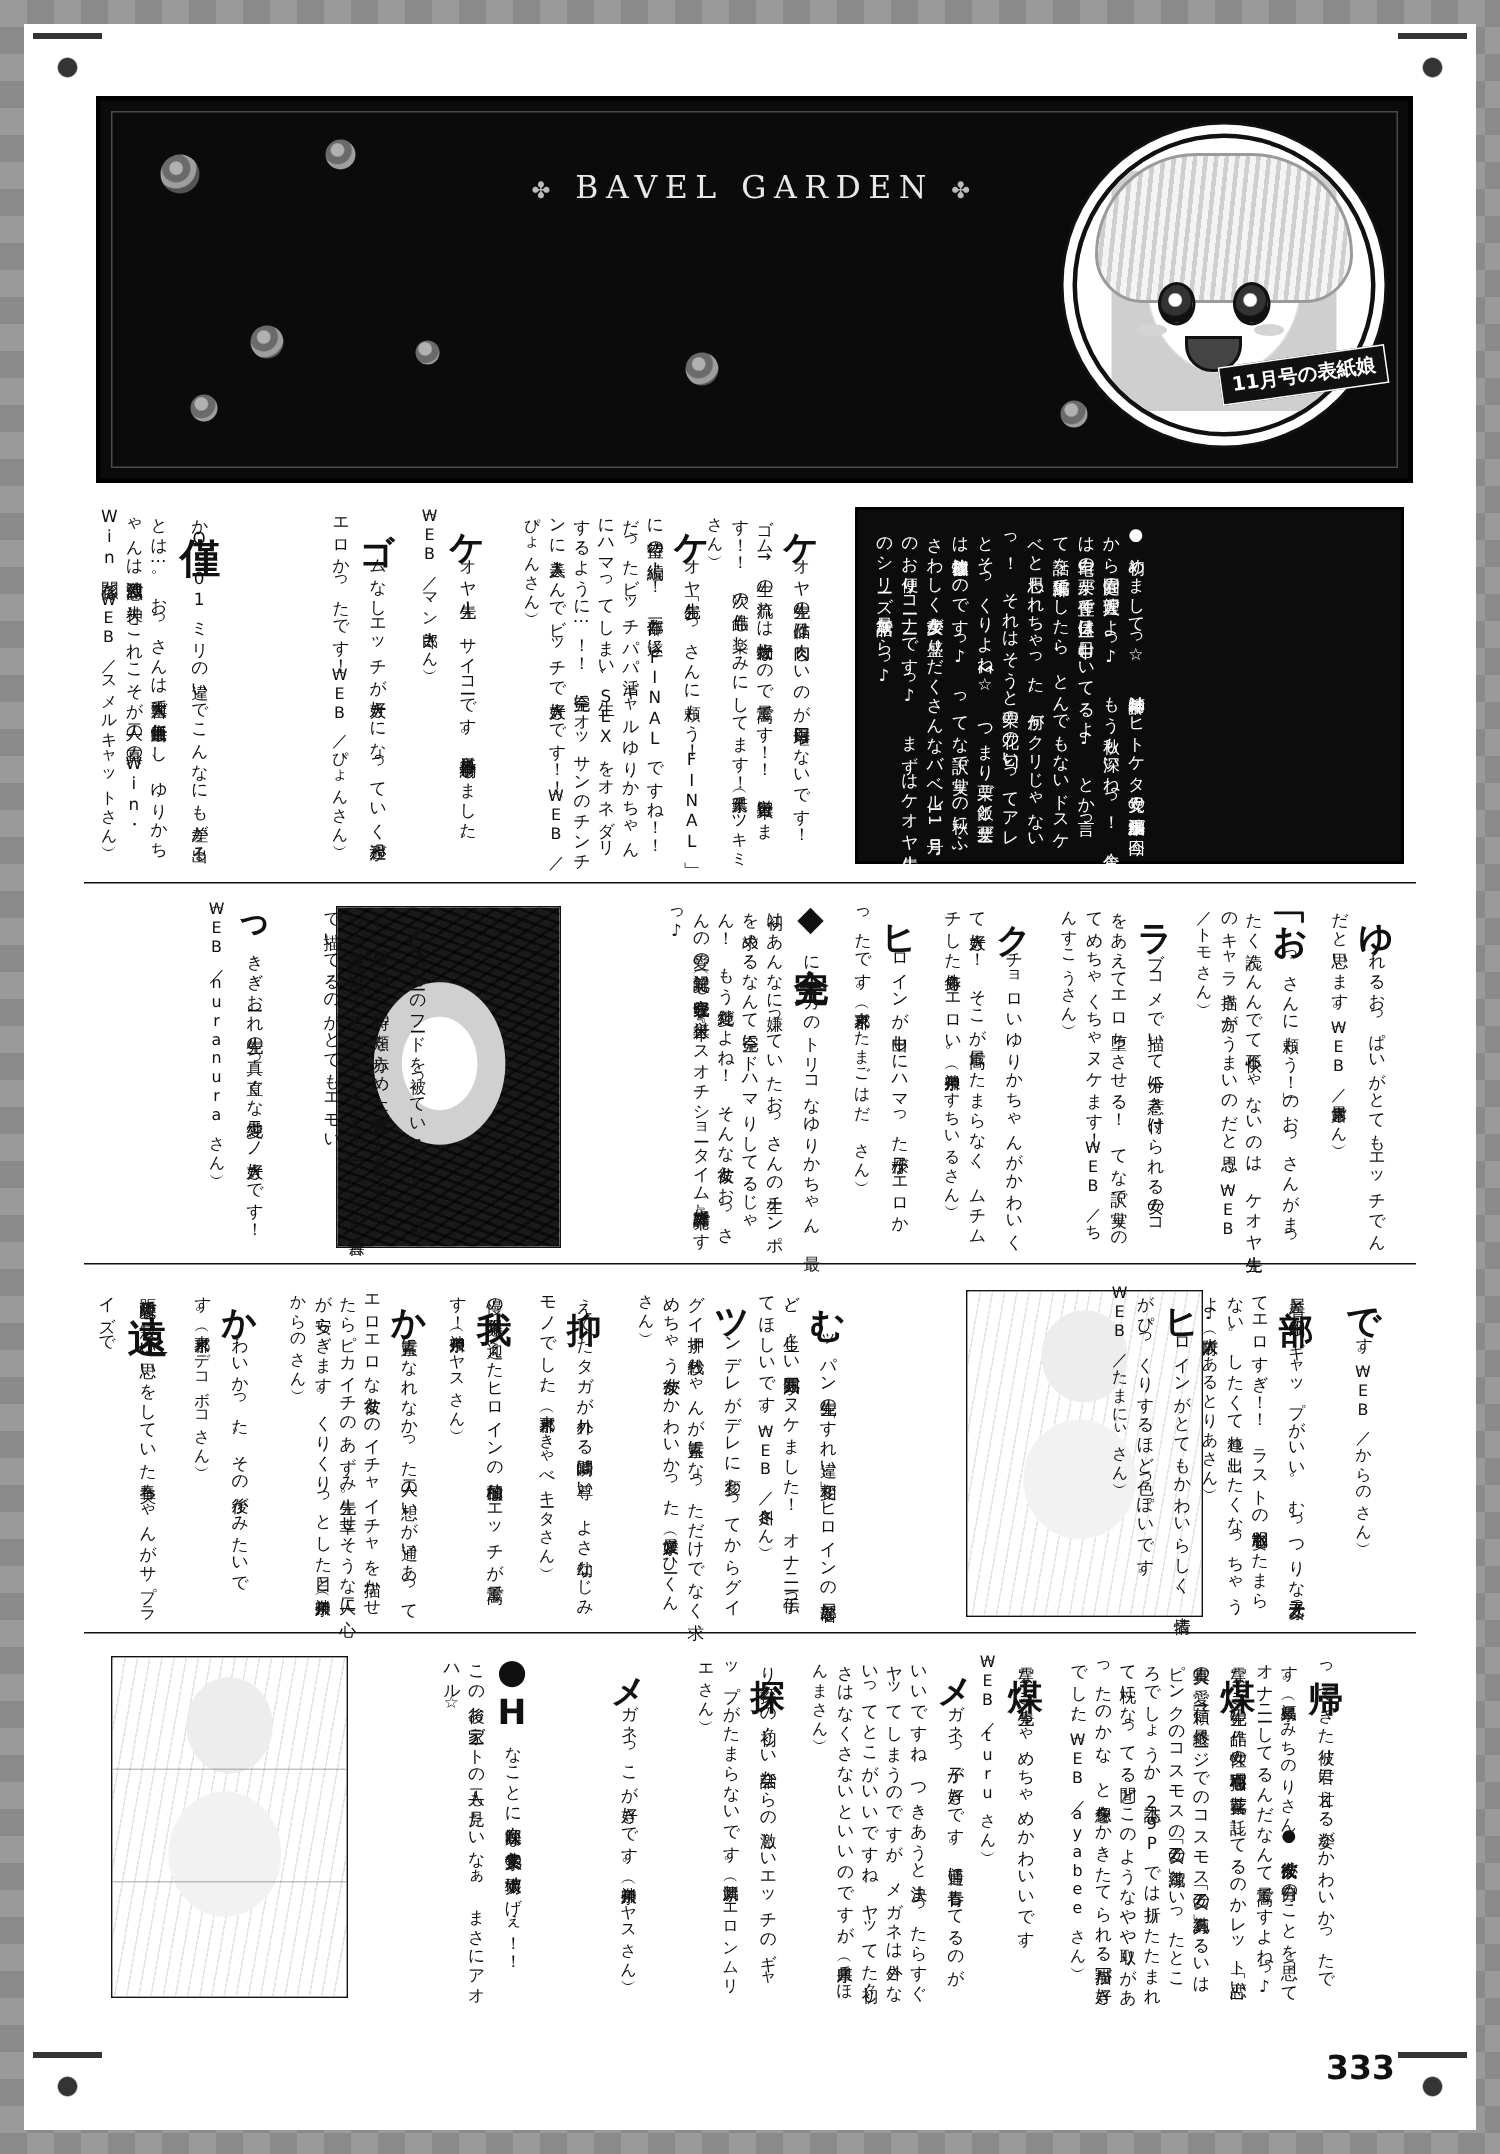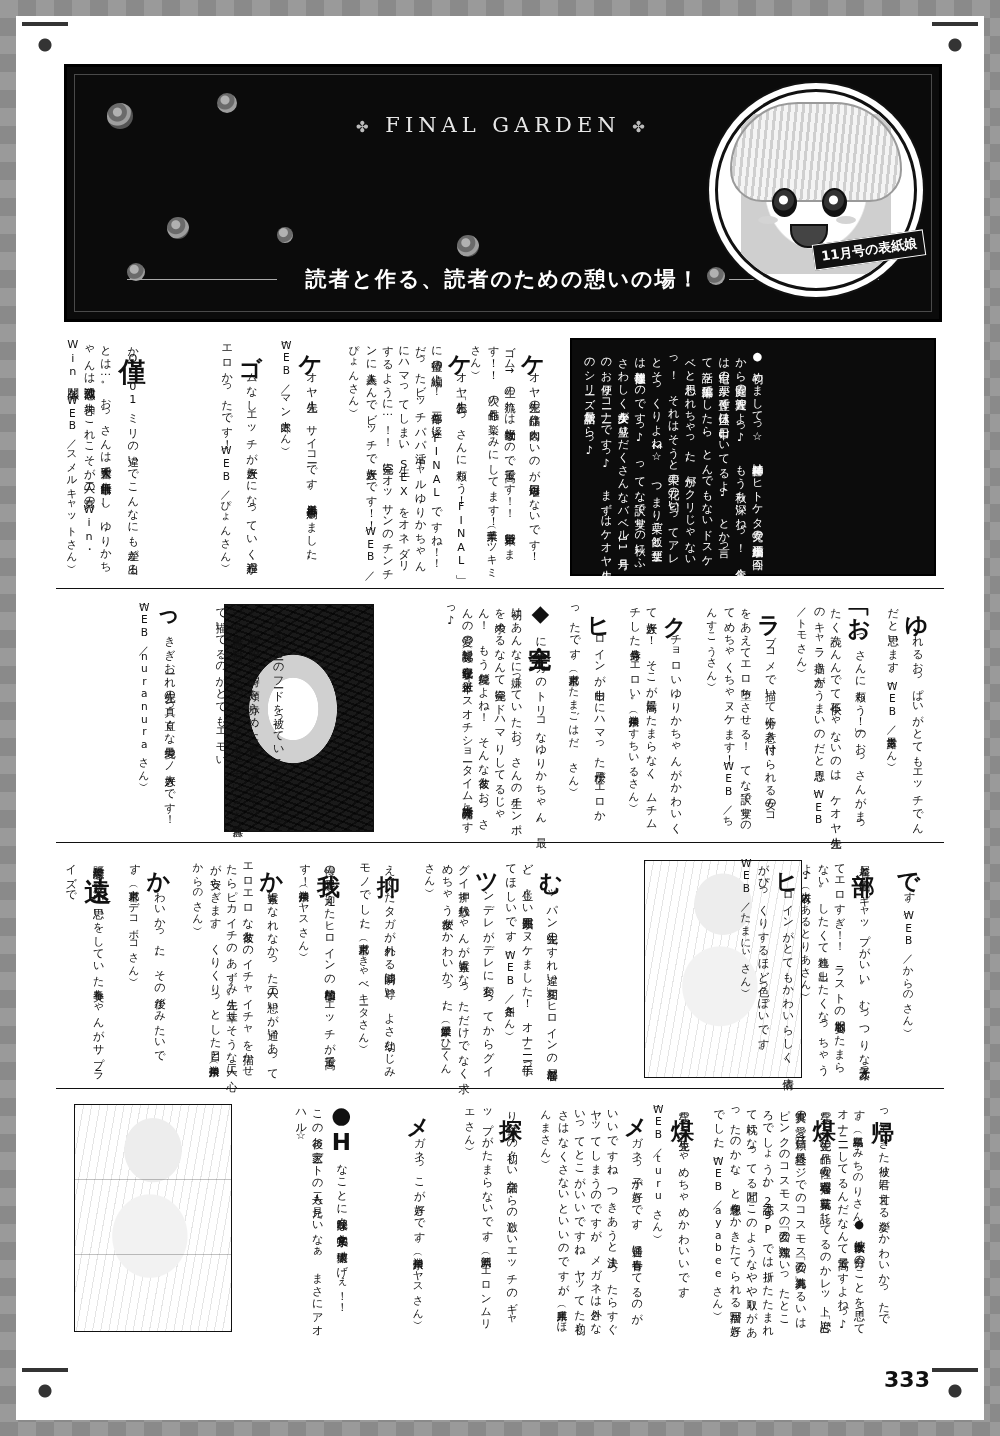--- a/index.html
+++ b/index.html
@@ -221,23 +221,22 @@
   <div class="banner">
     <div class="rose" style="left:40px;top:36px;"></div>
     <div class="rose" style="left:150px;top:26px;width:20px;height:20px;"></div>
     <div class="rose" style="left:100px;top:150px;width:22px;height:22px;"></div>
     <div class="rose" style="left:210px;top:160px;width:16px;height:16px;"></div>
     <div class="rose" style="left:390px;top:168px;width:22px;height:22px;"></div>
     <div class="rose" style="left:640px;top:200px;width:18px;height:18px;"></div>
     <div class="rose" style="left:60px;top:196px;width:18px;height:18px;"></div>
 
     <div class="banner-sub-en">
-      <span class="mark">✤</span> <span>FINAL GARDEN</span> <span class="mark">✤</span>
-    </div>
-    <div class="banner-tagline">読者と作る、読者のための憩いの場！</div>
+      <span class="mark">✤</span> <span>BAVEL GARDEN</span> <span class="mark">✤</span>
+    </div>
 
     <div class="cover-badge">
       <div class="face"></div>
       <div class="hair"></div>
       <div class="blush l"></div>
       <div class="blush r"></div>
       <div class="eye l"></div>
       <div class="eye r"></div>
       <div class="mouth"></div>
     </div>

